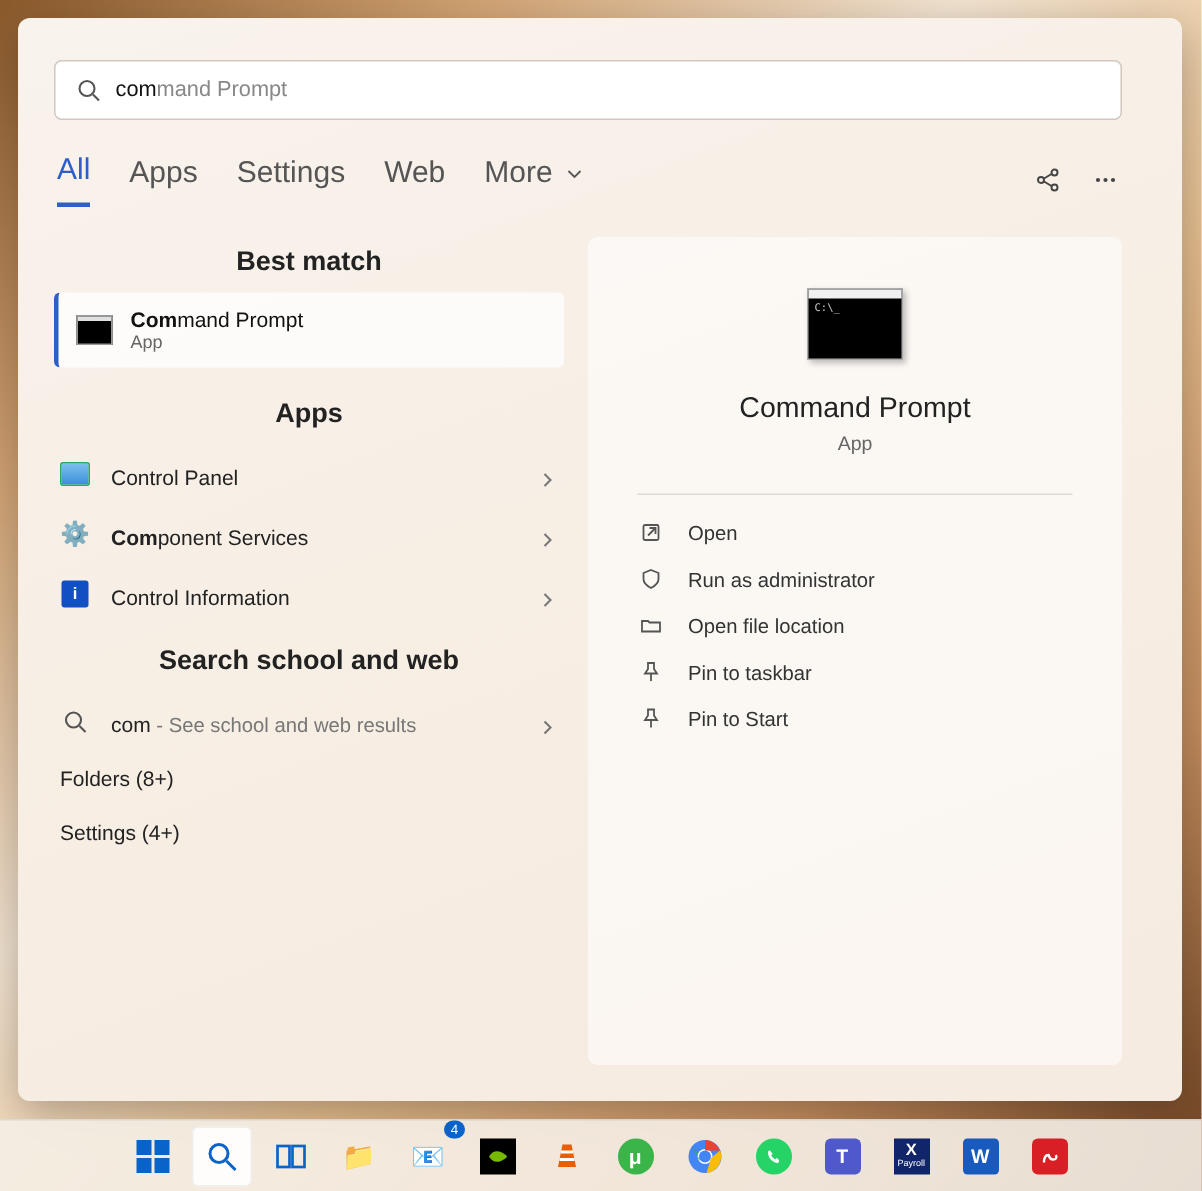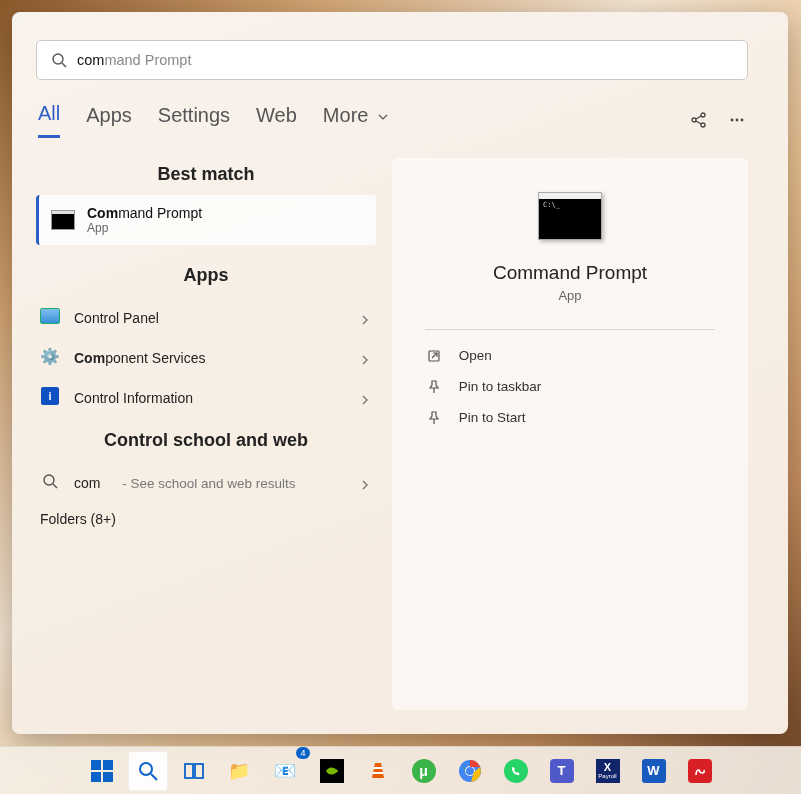--- a/index.html
+++ b/index.html
@@ -110,21 +110,21 @@
     font-size: 14px;
     color: #222;
   }
   .list-item .li-icon {
     width: 20px; height: 20px;
     display: flex; align-items:center; justify-content:center;
     flex-shrink:0;
   }
   .list-item .li-label { flex: 1; }
   .list-item .li-label b { font-weight: 700; }
-  .list-item .li-sub { color: #777; font-size: 13.5px; margin-left: 18px; }
+  .list-item .li-sub { color: #777; font-size: 13.5px; }
   .chev { color: #777; }
   .section-header.later { margin-top: 8px; }
   .plain-header {
     font-size: 14px;
     color: #222;
     padding: 10px 4px;
   }
   
   .cmd-icon-lg {
     width: 64px; height: 48px;
@@ -146,21 +146,21 @@
   .right-title {
     margin-top: 22px;
     font-size: 19px;
     color: #222;
     font-weight: 400;
   }
   .right-sub { font-size: 13px; color: #666; margin-top: 4px; }
   .divider { width: 92%; height:1px; background: rgba(0,0,0,0.12); margin: 26px 0 10px 0; }
   .action-list { width: 92%; display:flex; flex-direction:column; }
   .action-item {
-    display:flex; align-items:center; gap: 16px;
+    display:flex; gap: 16px;
     padding: 8px 2px; font-size: 13.5px; color: #333;
   }
   .action-item .a-icon { width:16px; color:#555; display:flex; }
   
   .taskbar {
     position: absolute;
     left: 0; right: 0; bottom: 0;
     height: 48px;
     background: rgba(245,238,230,0.9);
     border-top: 1px solid rgba(0,0,0,0.08);
@@ -268,36 +268,37 @@
       <div class="list-item">
         <div class="li-icon">
             <div class="si-icon">i</div>
           </div>
         <div class="li-label"><span>Control Information</span></div>
         <svg class="chev" width="10" height="12" viewBox="0 0 10 12">
             <path d="M3 2 L7 6 L3 10" fill="none" stroke="#777" stroke-width="1.4"></path>
           </svg>
       </div>
 
-      <div class="section-header later">Control school and web</div>
+      <div class="section-header later">Search school and web</div>
 
       <div class="list-item">
         <div class="li-icon">
           <svg width="16" height="16" viewBox="0 0 16 16" fill="none" stroke="#555" stroke-width="1.4">
               <circle cx="7" cy="7" r="5"></circle>
               <line x1="11" y1="11" x2="15" y2="15"></line>
             </svg>
         </div>
         <div class="li-label"><span>com</span><span class="li-sub"> - See school and web results</span></div>
         <svg class="chev" width="10" height="12" viewBox="0 0 10 12">
             <path d="M3 2 L7 6 L3 10" fill="none" stroke="#777" stroke-width="1.4"></path>
           </svg>
       </div>
 
       <div class="plain-header">Folders (8+)</div>
+      <div class="plain-header">Settings (4+)</div>
 
     </div>
 
     <div class="right-col">
       <div class="cmd-icon-lg"></div>
       <div class="right-title">Command Prompt</div>
       <div class="right-sub">App</div>
       <div class="divider"></div>
       <div class="action-list">
         <div class="action-item">
@@ -306,20 +307,36 @@
                 <rect x="2" y="2" width="10" height="10" rx="1"></rect>
                 <path d="M6 4 H10 V8"></path>
                 <line x1="10" y1="4" x2="5" y2="9"></line>
               </svg>
             </span>
           <span>Open</span>
         </div>
         <div class="action-item">
           <span class="a-icon">
               <svg width="14" height="14" viewBox="0 0 14 14" fill="none" stroke="#555" stroke-width="1.2">
+                <path d="M7 1 L12 3 V7 C12 10 9 12 7 13 C5 12 2 10 2 7 V3 Z"></path>
+              </svg>
+            </span>
+          <span>Run as administrator</span>
+        </div>
+        <div class="action-item">
+          <span class="a-icon">
+              <svg width="14" height="14" viewBox="0 0 14 14" fill="none" stroke="#555" stroke-width="1.2">
+                <path d="M1 4 H5 L6 5 H13 V11 H1 Z"></path>
+              </svg>
+            </span>
+          <span>Open file location</span>
+        </div>
+        <div class="action-item">
+          <span class="a-icon">
+              <svg width="14" height="14" viewBox="0 0 14 14" fill="none" stroke="#555" stroke-width="1.2">
                 <path d="M5 1 H9 V5 L11 8 H3 L5 5 Z"></path>
                 <line x1="7" y1="8" x2="7" y2="13"></line>
               </svg>
             </span>
           <span>Pin to taskbar</span>
         </div>
         <div class="action-item">
           <span class="a-icon">
               <svg width="14" height="14" viewBox="0 0 14 14" fill="none" stroke="#555" stroke-width="1.2">
                 <path d="M5 1 H9 V5 L11 8 H3 L5 5 Z"></path>

